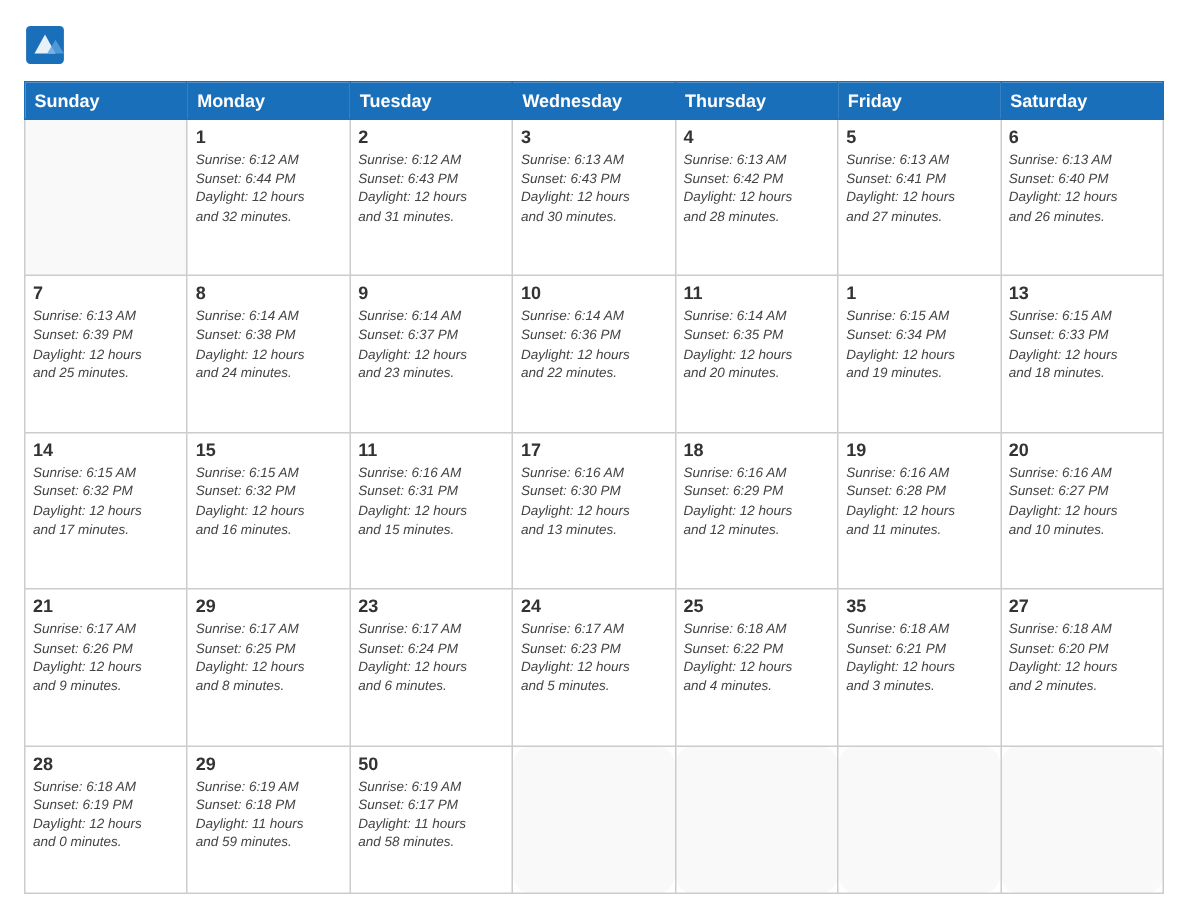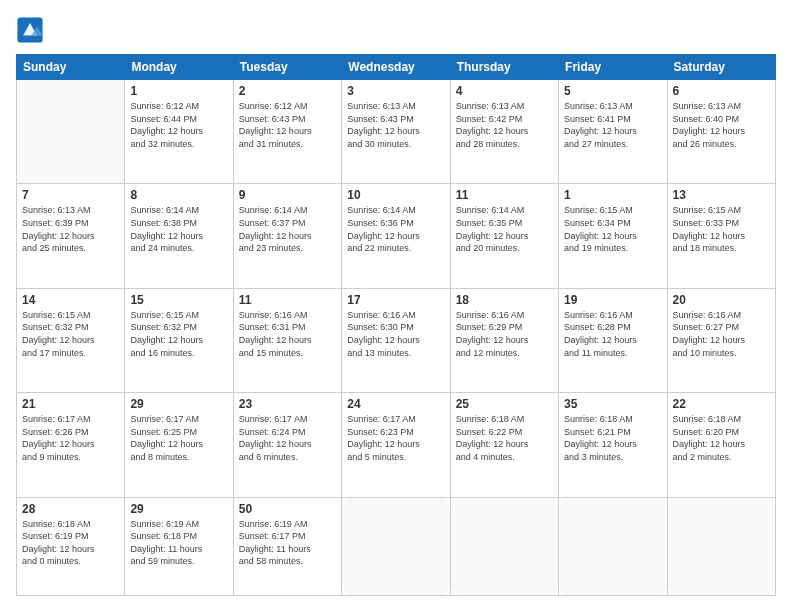--- a/index.html
+++ b/index.html
@@ -81,20 +81,21 @@
       font-size: 12px;
       font-weight: bold;
       color: #333;
       display: block;
       margin-bottom: 2px;
     }
     .day-info {
       font-size: 9px;
       color: #444;
       line-height: 1.4;
+      font-style: italic;
     }
     .empty-cell {
       background: #f9f9f9;
     }
     .calendar tr:last-child td {
       height: 72px;
       border-radius: 13px;
     }
   </style>
 </head>
@@ -316,21 +317,21 @@
 and 4 minutes.</div>
           </td>
           <td>
             <span class="day-num">35</span>
             <div class="day-info" style="white-space: pre-line;">Sunrise: 6:18 AM
 Sunset: 6:21 PM
 Daylight: 12 hours
 and 3 minutes.</div>
           </td>
           <td>
-            <span class="day-num">22</span>
+            <span class="day-num">27</span>
             <div class="day-info" style="white-space: pre-line;">Sunrise: 6:18 AM
 Sunset: 6:20 PM
 Daylight: 12 hours
 and 2 minutes.</div>
           </td>
         </tr>
         <tr>
           <td>
             <span class="day-num">28</span>
             <div class="day-info" style="white-space: pre-line;">Sunrise: 6:18 AM

